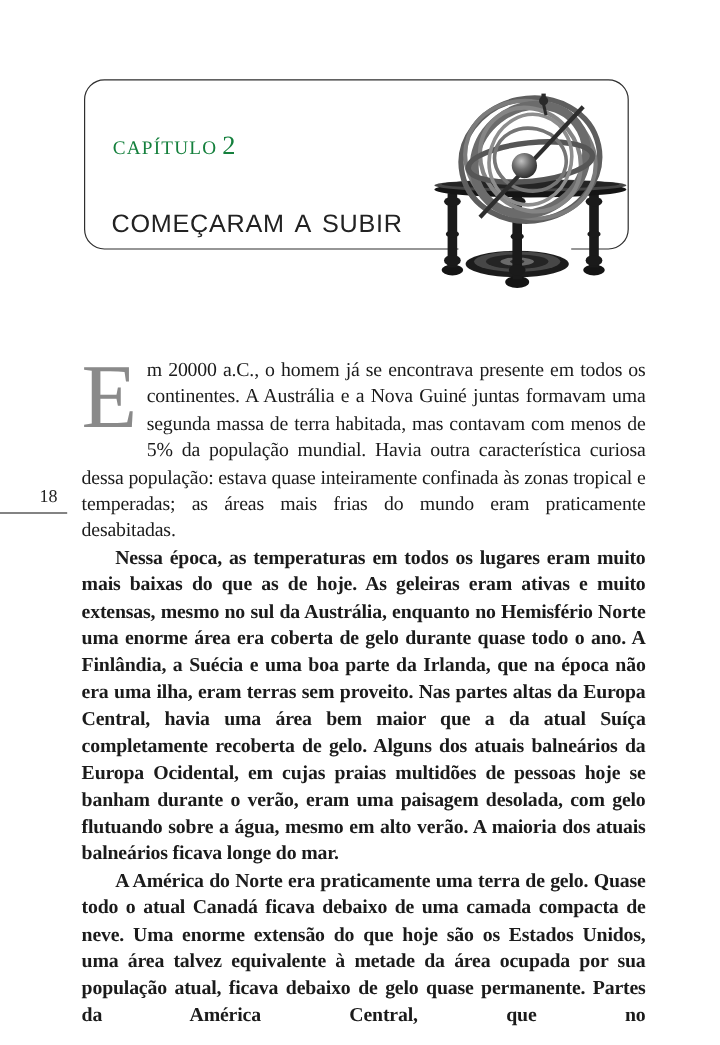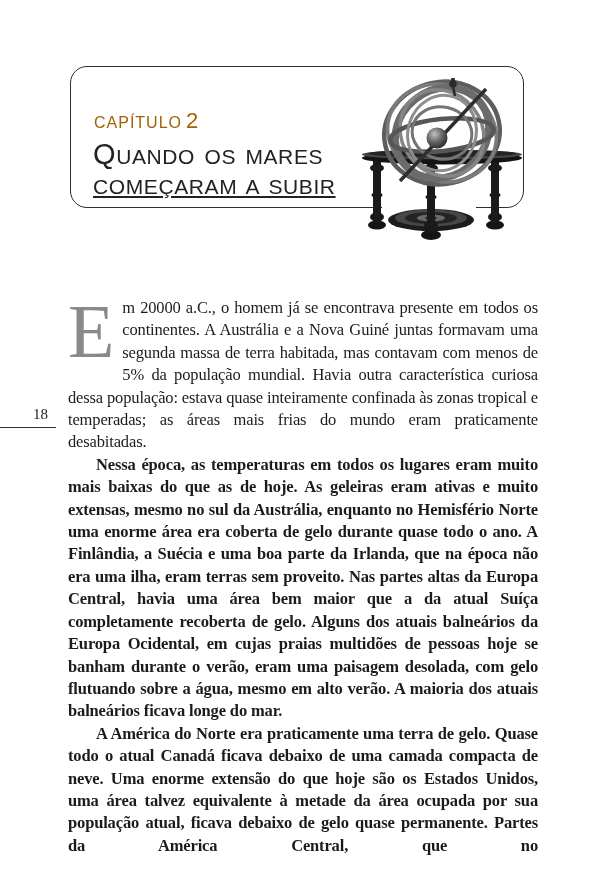--- a/index.html
+++ b/index.html
@@ -4,28 +4,28 @@
 <style>
   html,body{margin:0;padding:0;}
   body{width:600px;height:871px;background:#ffffff;overflow:hidden;}
   .page{position:relative;width:600px;height:871px;background:#fff;
         font-family:"Liberation Serif",serif;color:#1b1b1b;}
 
   
   .chapter-box{position:absolute;left:70px;top:66px;width:454px;height:142px;
                border:1.5px solid #2e2e2e;border-radius:17px;box-sizing:border-box;}
   .chapter-label{position:absolute;left:23px;top:41px;
-                 font-family:Liberation Sans, sans-serif;font-size:16px;
-                 letter-spacing:1px;color:#a16207;white-space:nowrap;}
+                 font-family:Liberation Serif, serif;font-size:16px;
+                 letter-spacing:1px;color:#15803d;white-space:nowrap;}
   .chapter-label .num{font-size:22px;letter-spacing:0;margin-left:4px;}
   .title-line{position:absolute;left:22px;font-family:"Liberation Sans",sans-serif;
               font-size:21px;color:#222;letter-spacing:.6px;word-spacing:3px;
               white-space:nowrap;line-height:30px;}
   .title-line.l1{top:72px;}
-  .title-line.l2{top:105px;text-decoration:underline;}
+  .title-line.l2{top:105px;}
   .title-initial{font-size:29px;}
 
   
   .sphere{position:absolute;left:358px;top:73px;width:172px;height:172px;}
 
   
   .folio{position:absolute;left:0;top:406px;width:56px;box-sizing:border-box;
          text-align:right;padding:0 8px 4px 0;border-bottom:1.3px solid #333;
          font-size:15px;color:#222;}
 
@@ -40,23 +40,20 @@
            color:#8a8a8a;margin:4px 8px 0 0;font-family:"Liberation Serif",serif;}
 </style>
 </head>
 <body>
 
 <div class="page">
 
   <div class="chapter-box">
     <div class="chapter-label">
       <span>CAPÍTULO</span><span class="num">2</span>
-    </div>
-    <div class="title-line l1">
-      <span class="title-initial">Q</span><span>UANDO OS MARES</span>
     </div>
     <div class="title-line l2">COMEÇARAM A SUBIR</div>
   </div>
 
   <svg class="sphere" viewBox="0 0 172 172" xmlns="http://www.w3.org/2000/svg" aria-hidden="true">
     <defs>
       <radialGradient id="ballg" cx="38%" cy="32%" r="75%">
         <stop offset="0%" stop-color="#c2c2c2"></stop>
         <stop offset="45%" stop-color="#6e6e6e"></stop>
         <stop offset="100%" stop-color="#232323"></stop>

